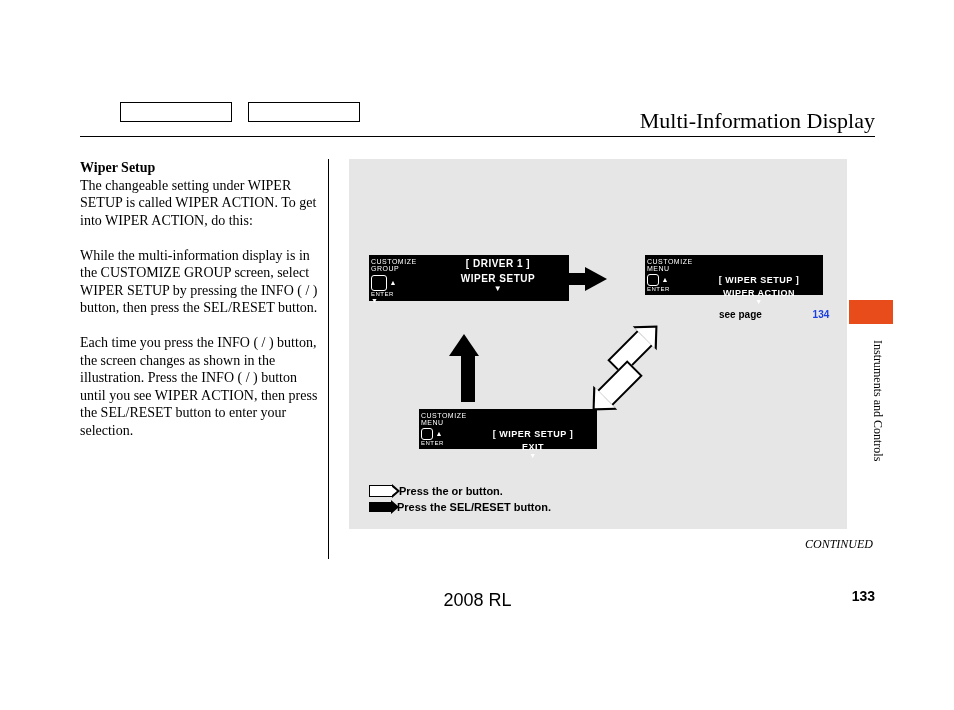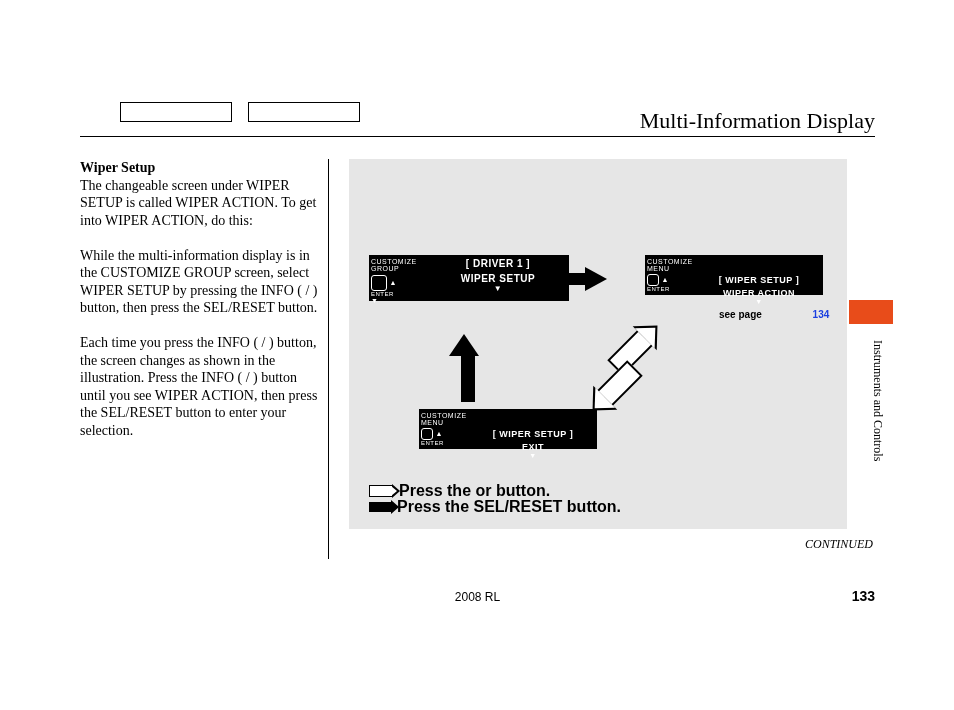--- a/index.html
+++ b/index.html
@@ -223,21 +223,21 @@
     border-bottom:14px solid transparent;
     border-left:15px solid #fff;
     z-index:2;
   }
   
   .legend {
     position:absolute;
     left: 20px;
     bottom: 14px;
     font-family: Arial, sans-serif;
-    font-size: 16px;
+    font-size: 11px;
     font-weight: bold;
     text-align: right;
   }
   .legend .row { display:flex; align-items:center; height:16px;}
   .legend .wa {
     width:22px;height:10px;border:1.5px solid #000;background:#fff;
     position:relative; margin-right:6px;
   }
   .legend .wa::after{
     content:"";position:absolute;right:-8px;top:-2px;
@@ -267,21 +267,21 @@
   }
   .footer {
     position:absolute;
     left: 80px;
     top: 590px;
     width: 795px;
   }
   .footer .model {
     text-align:center;
     font-family: Arial, sans-serif;
-    font-size: 12px;
+    font-size: 18px;
   }
   .footer .pageno {
     position:absolute;
     right: 0;
     top: -2px;
     font-family: Arial, sans-serif;
     font-size: 14px;
     font-weight: bold;
   }
   .enter-icon {
@@ -306,21 +306,21 @@
   </div>
 
   <div class="title-line">Multi-Information Display</div>
 
   <div class="orange-tab"></div>
   <div class="sidebar-text">Instruments and Controls</div>
 
   <div class="columns">
     <div class="col-left">
       <span class="heading">Wiper Setup</span>
-      <div>The changeable screen under WIPER SETUP is called WIPER ACTION. To get into WIPER ACTION, do this:</div>
+      <div>The changeable setting under WIPER SETUP is called WIPER ACTION. To get into WIPER ACTION, do this:</div>
       <br>
       <div>While the multi-information display is in the CUSTOMIZE GROUP screen, select WIPER SETUP by pressing the INFO (    /    ) button, then press the SEL/RESET button.</div>
       <br>
       <div>Each time you press the INFO (    /    ) button, the screen changes as shown in the illustration. Press the INFO (    /    ) button until you see WIPER ACTION, then press the SEL/RESET button to enter your selection.</div>
     </div>
 
     <div class="col-sep"></div>
 
     <div class="col-right">
       <div class="diagram">

